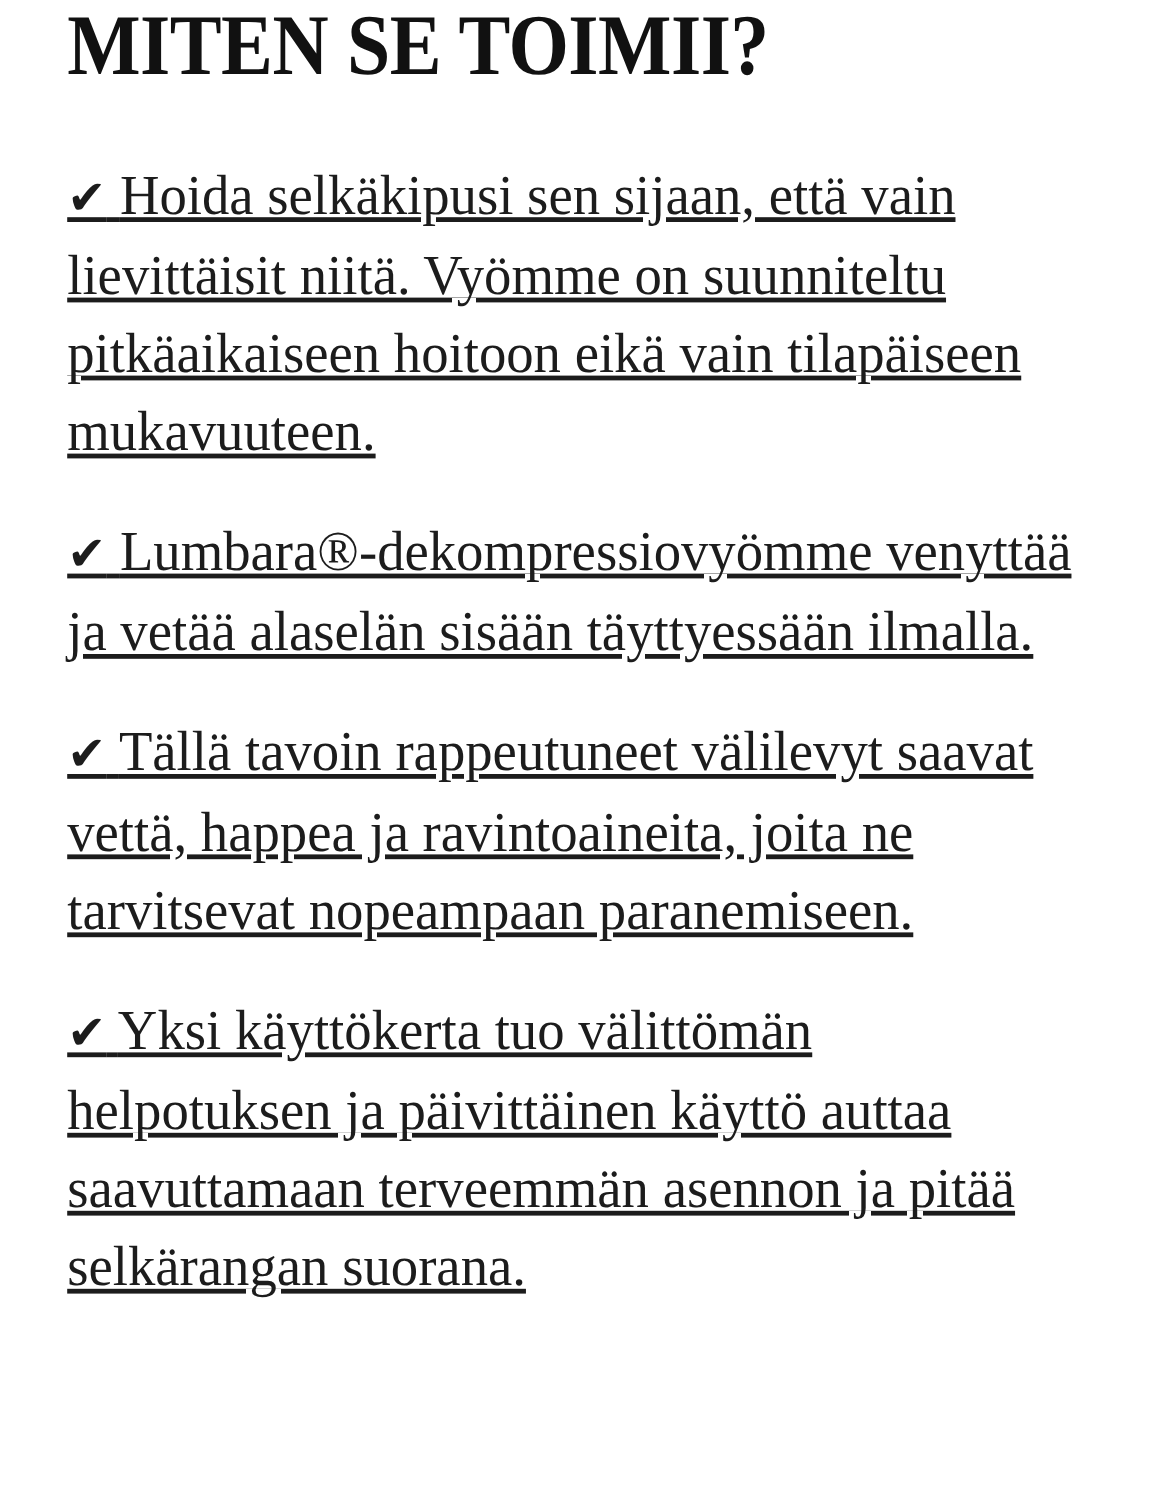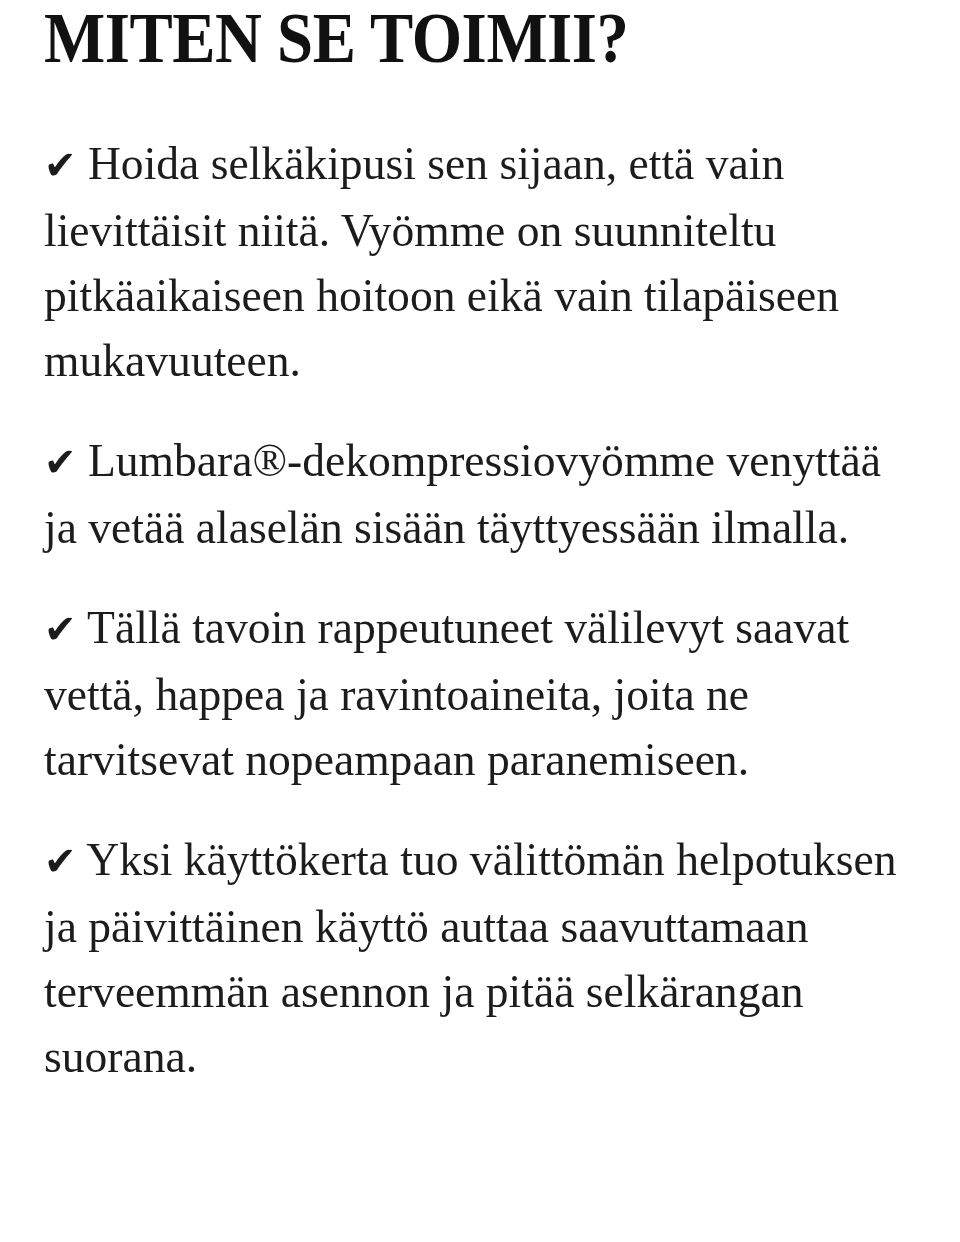--- a/index.html
+++ b/index.html
@@ -16,21 +16,21 @@
     font-family: "Liberation Serif", "DejaVu Serif", serif;
     color: #1c1c1c;
     -webkit-font-smoothing: antialiased;
   }
 
   .page {
     position: relative;
     width: 960px;
     height: 1242px;
     box-sizing: border-box;
-    padding: 0 32px 0 44px;
+    padding: 0 32px 0 56px;
     overflow: hidden;
   }
 
   
   .page-title {
     margin: 0;
     padding-top: 2px;
     font-family: "Liberation Serif", "DejaVu Serif", serif;
     font-weight: 700;
     font-size: 72px;
@@ -41,20 +41,21 @@
     transform-origin: left top;
     white-space: nowrap;
   }
 
   
   .benefit-list {
     list-style: none;
     margin: 0;
     padding: 0;
     margin-top: 56px;
+    text-decoration: underline;
   }
 
   .benefit-item {
     position: relative;
     font-size: 47px;
     line-height: 65px;
     font-weight: 400;
     color: #1c1c1c;
     margin: 0 0 35px 0;
     text-indent: 0;

